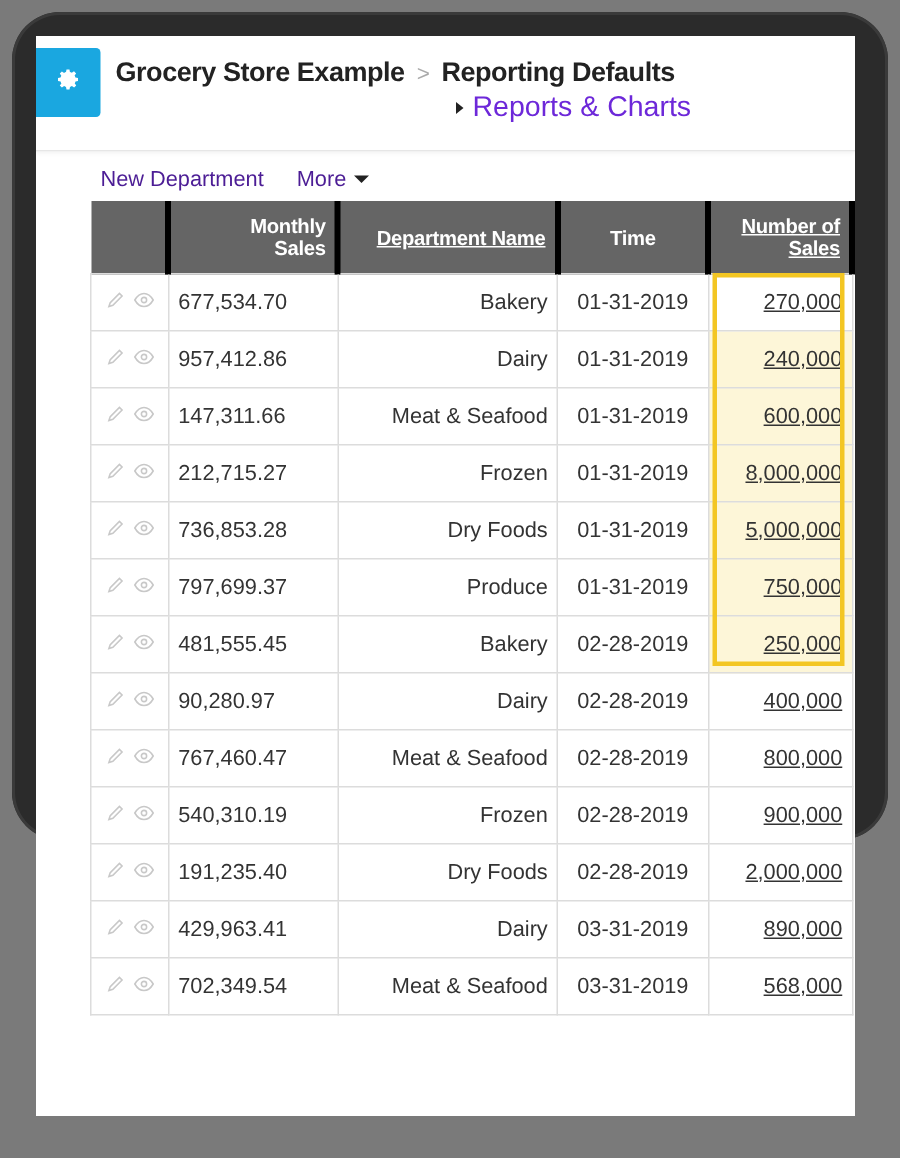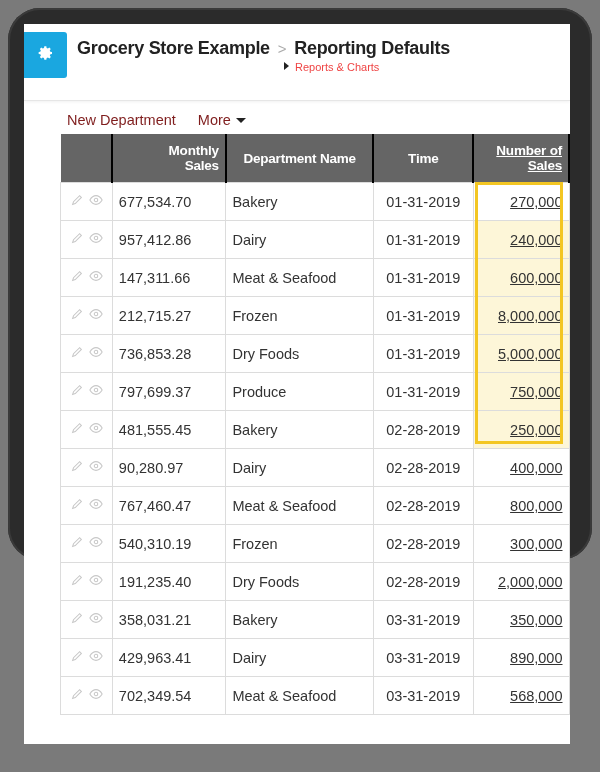--- a/index.html
+++ b/index.html
@@ -27,54 +27,54 @@
     background:#1aa7e0; border-radius:0 3px 3px 0;
     display:flex; align-items:center; justify-content:center;
   }
   .gear-box svg { width:16px; height:16px; }
   .title {
     position:absolute; left:53px; top:14px; font-size:18px; font-weight:bold; color:#222;
     letter-spacing:-0.3px; white-space:nowrap;
   }
   .title .sep { color:#aaa; font-weight:normal; margin:0 8px; font-size:15px; }
   .subtitle {
-    position:absolute; left:260px; top:37px; font-size:11px; color:#ef4444; white-space:nowrap;
+    position:absolute; left:280px; top:37px; font-size:19px; color:#6d28d9; white-space:nowrap;
   }
   .subtitle .tri {
     display:inline-block; width:0; height:0; border-left:5px solid #222;
     border-top:4px solid transparent; border-bottom:4px solid transparent; margin-right:6px;
     vertical-align:1px;
   }
   .toolbar {
-    position:absolute; left:43px; top:88px; font-size:14.5px; color:#7f1d1d; white-space:nowrap;
+    position:absolute; left:43px; top:88px; font-size:14.5px; color:#4c1d95; white-space:nowrap;
   }
   .toolbar span { margin-right:18px; cursor:pointer; }
   .toolbar .caret {
     display:inline-block; width:0; height:0; border-top:5px solid #222;
     border-left:5px solid transparent; border-right:5px solid transparent; margin-left:5px;
     vertical-align:2px;
   }
   table {
     position:absolute; left:36px; top:110px; border-collapse:collapse;
     font-size:14.5px; color:#333;
   }
   th {
     background:#656565; color:#fff; font-weight:bold; font-size:13.5px; height:48px;
-    border-right:2px solid #000000; padding:0 6px; line-height:15px; letter-spacing:-0.2px;
+    border-right:4px solid #000000; padding:0 6px; line-height:15px; letter-spacing:-0.2px;
   }
   td {
     height:37px; border:1px solid #dcdcdc; padding:0 6px; white-space:nowrap;
   }
   .c-act { width:43px; padding:0 4px; text-align:center; }
   .c-sales { width:100px; text-align:left; }
-  .c-dept { width:134px; text-align:left; }
+  .c-dept { width:134px; text-align:right; }
   .c-time { width:86px; text-align:center;margin-left:44px; }
   .c-num { width:82px; text-align:right;text-decoration:underline; }
   th.c-sales, th.c-num { text-align:right; }
-  th.c-dept { text-align:center; }
+  th.c-dept { text-align:right;text-decoration:underline; }
   th.c-time { text-align:center; }
   .icons { display:inline-flex; gap:5px; align-items:center; }
   .icons svg { width:14px; height:14px; }
   td.hl { background:#fdf6d8; }
   .sel-frame {
     position:absolute; left:451px; top:158px; width:88px; height:262px;
     border:3px solid #f3c623; box-sizing:border-box; pointer-events:none;
   }
 </style>
 </head>
@@ -275,55 +275,38 @@
                   </svg></span>
         <span><svg viewBox="0 0 16 16">
                     <path d="M1 8c2-3.5 4.5-5 7-5s5 1.5 7 5c-2 3.5-4.5 5-7 5s-5-1.5-7-5z" fill="none" stroke="#c8c8c8" stroke-width="1.2"></path>
                     <circle cx="8" cy="8" r="2" fill="none" stroke="#c8c8c8" stroke-width="1.2"></circle>
                   </svg></span>
       </span>
     </td>
     <td class="c-sales">540,310.19</td>
     <td class="c-dept">Frozen</td>
     <td class="c-time">02-28-2019</td>
-    <td class="c-num">300,000</td>
+    <td class="c-num">900,000</td>
   </tr>
           <tr>
     <td class="c-act">
       <span class="icons">
         <span><svg viewBox="0 0 16 16">
                     <path d="M3 13l1-3 7-7 2 2-7 7z" fill="none" stroke="#c8c8c8" stroke-width="1.2"></path>
                   </svg></span>
         <span><svg viewBox="0 0 16 16">
                     <path d="M1 8c2-3.5 4.5-5 7-5s5 1.5 7 5c-2 3.5-4.5 5-7 5s-5-1.5-7-5z" fill="none" stroke="#c8c8c8" stroke-width="1.2"></path>
                     <circle cx="8" cy="8" r="2" fill="none" stroke="#c8c8c8" stroke-width="1.2"></circle>
                   </svg></span>
       </span>
     </td>
     <td class="c-sales">191,235.40</td>
     <td class="c-dept">Dry Foods</td>
     <td class="c-time">02-28-2019</td>
     <td class="c-num">2,000,000</td>
-  </tr>
-          <tr>
-    <td class="c-act">
-      <span class="icons">
-        <span><svg viewBox="0 0 16 16">
-                    <path d="M3 13l1-3 7-7 2 2-7 7z" fill="none" stroke="#c8c8c8" stroke-width="1.2"></path>
-                  </svg></span>
-        <span><svg viewBox="0 0 16 16">
-                    <path d="M1 8c2-3.5 4.5-5 7-5s5 1.5 7 5c-2 3.5-4.5 5-7 5s-5-1.5-7-5z" fill="none" stroke="#c8c8c8" stroke-width="1.2"></path>
-                    <circle cx="8" cy="8" r="2" fill="none" stroke="#c8c8c8" stroke-width="1.2"></circle>
-                  </svg></span>
-      </span>
-    </td>
-    <td class="c-sales">358,031.21</td>
-    <td class="c-dept">Bakery</td>
-    <td class="c-time">03-31-2019</td>
-    <td class="c-num">350,000</td>
   </tr>
           <tr>
     <td class="c-act">
       <span class="icons">
         <span><svg viewBox="0 0 16 16">
                     <path d="M3 13l1-3 7-7 2 2-7 7z" fill="none" stroke="#c8c8c8" stroke-width="1.2"></path>
                   </svg></span>
         <span><svg viewBox="0 0 16 16">
                     <path d="M1 8c2-3.5 4.5-5 7-5s5 1.5 7 5c-2 3.5-4.5 5-7 5s-5-1.5-7-5z" fill="none" stroke="#c8c8c8" stroke-width="1.2"></path>
                     <circle cx="8" cy="8" r="2" fill="none" stroke="#c8c8c8" stroke-width="1.2"></circle>

